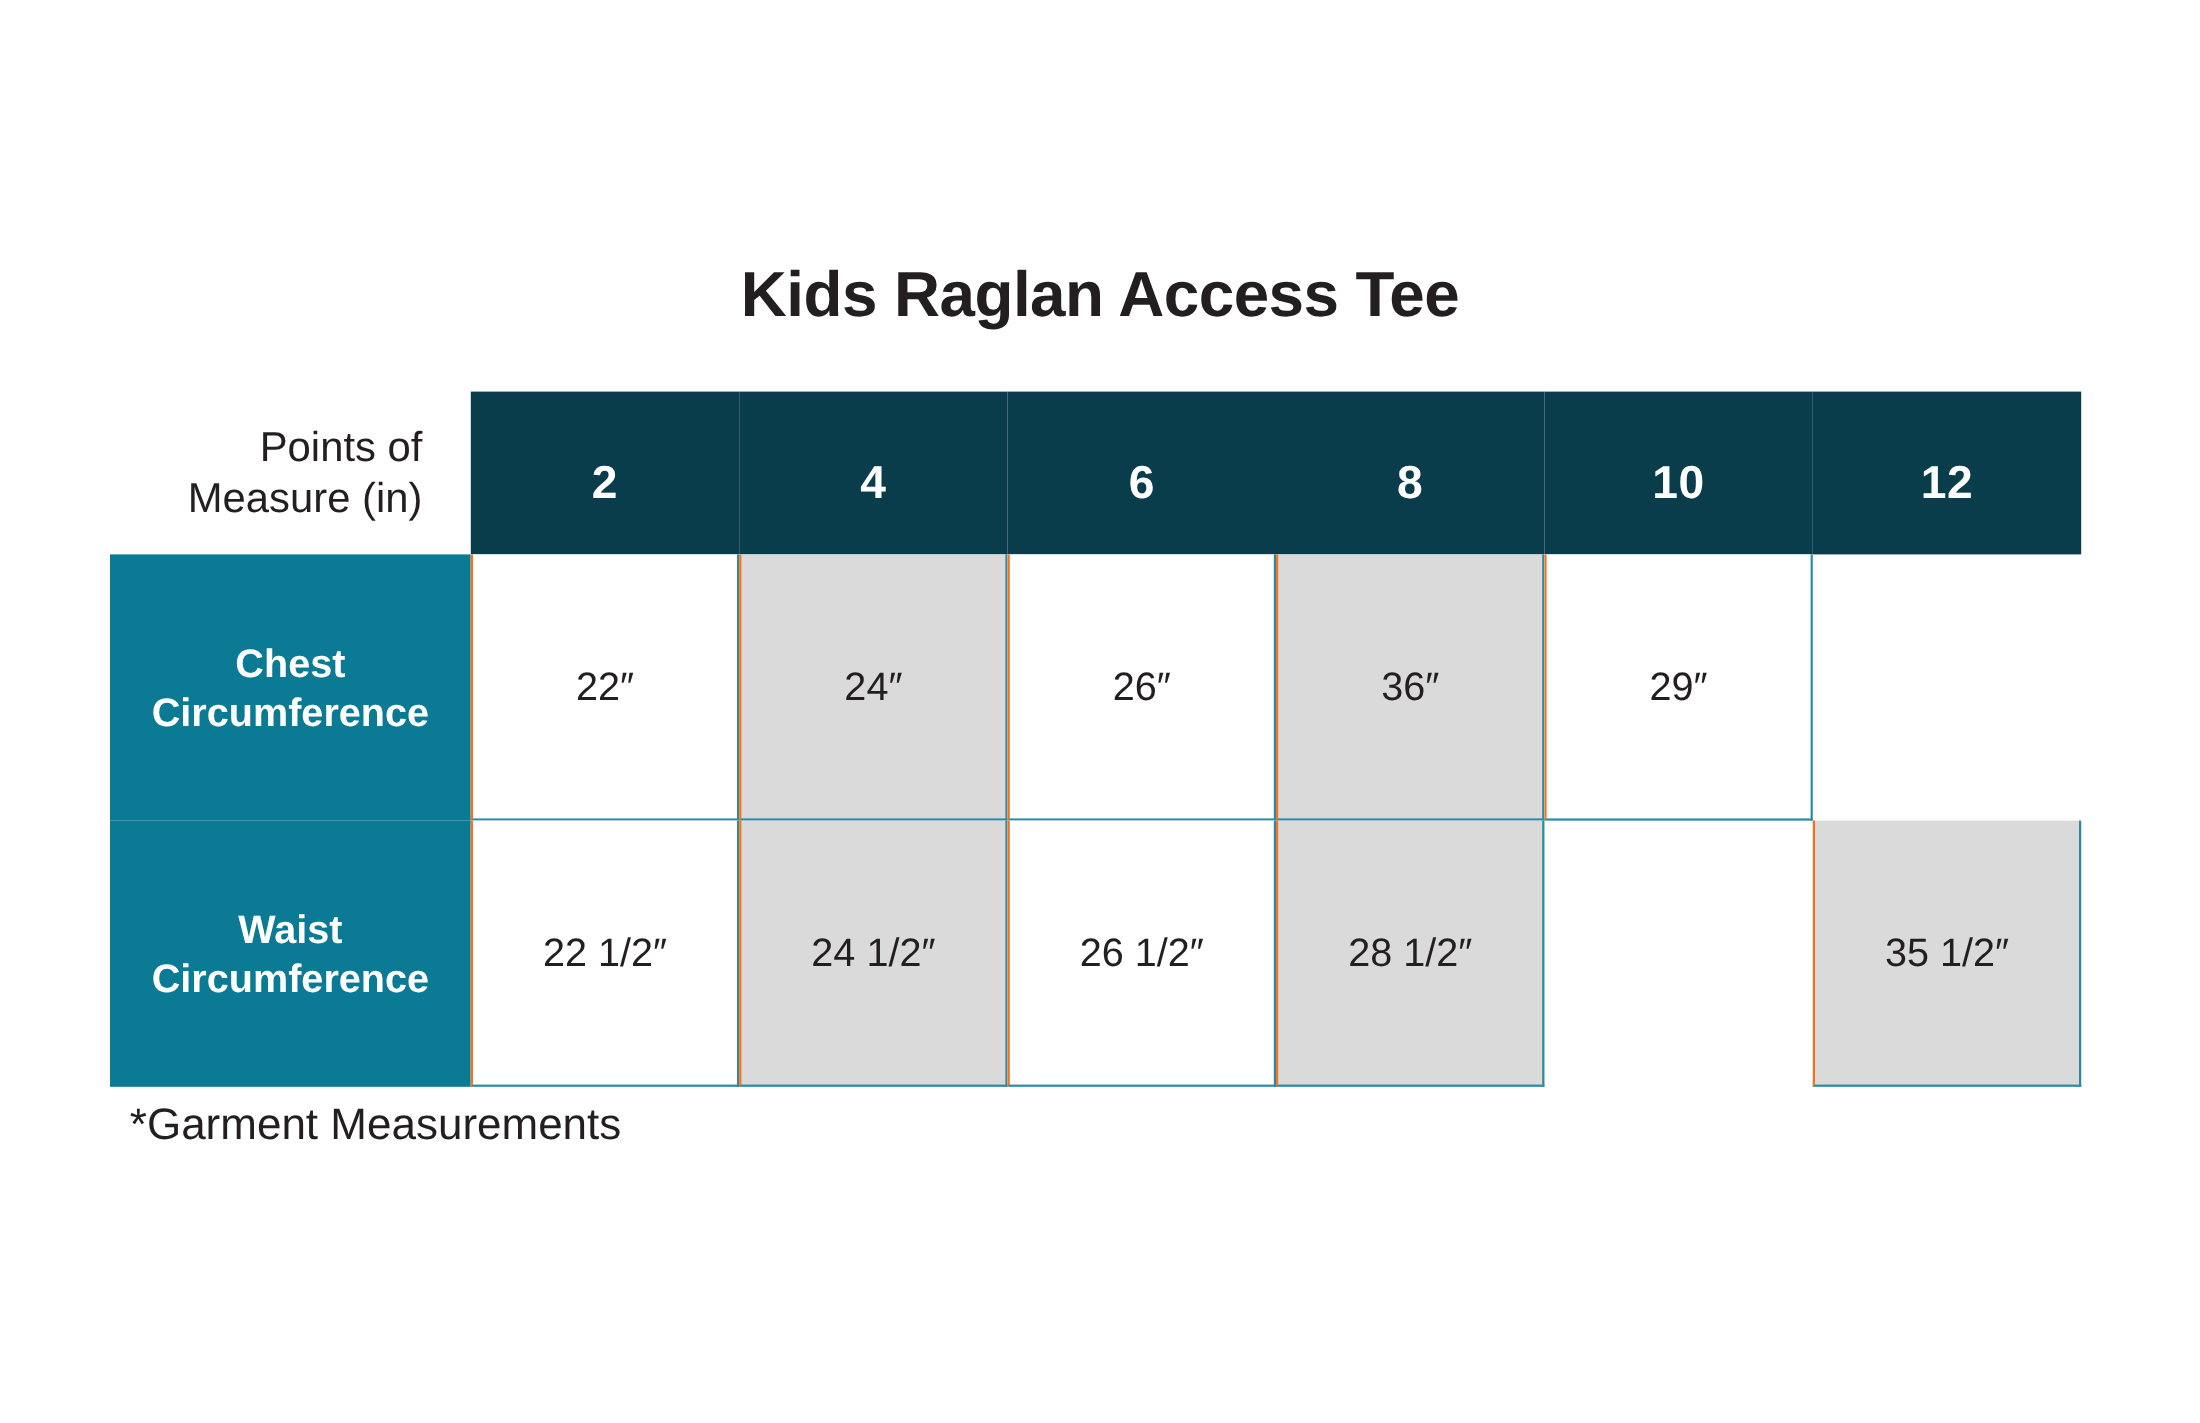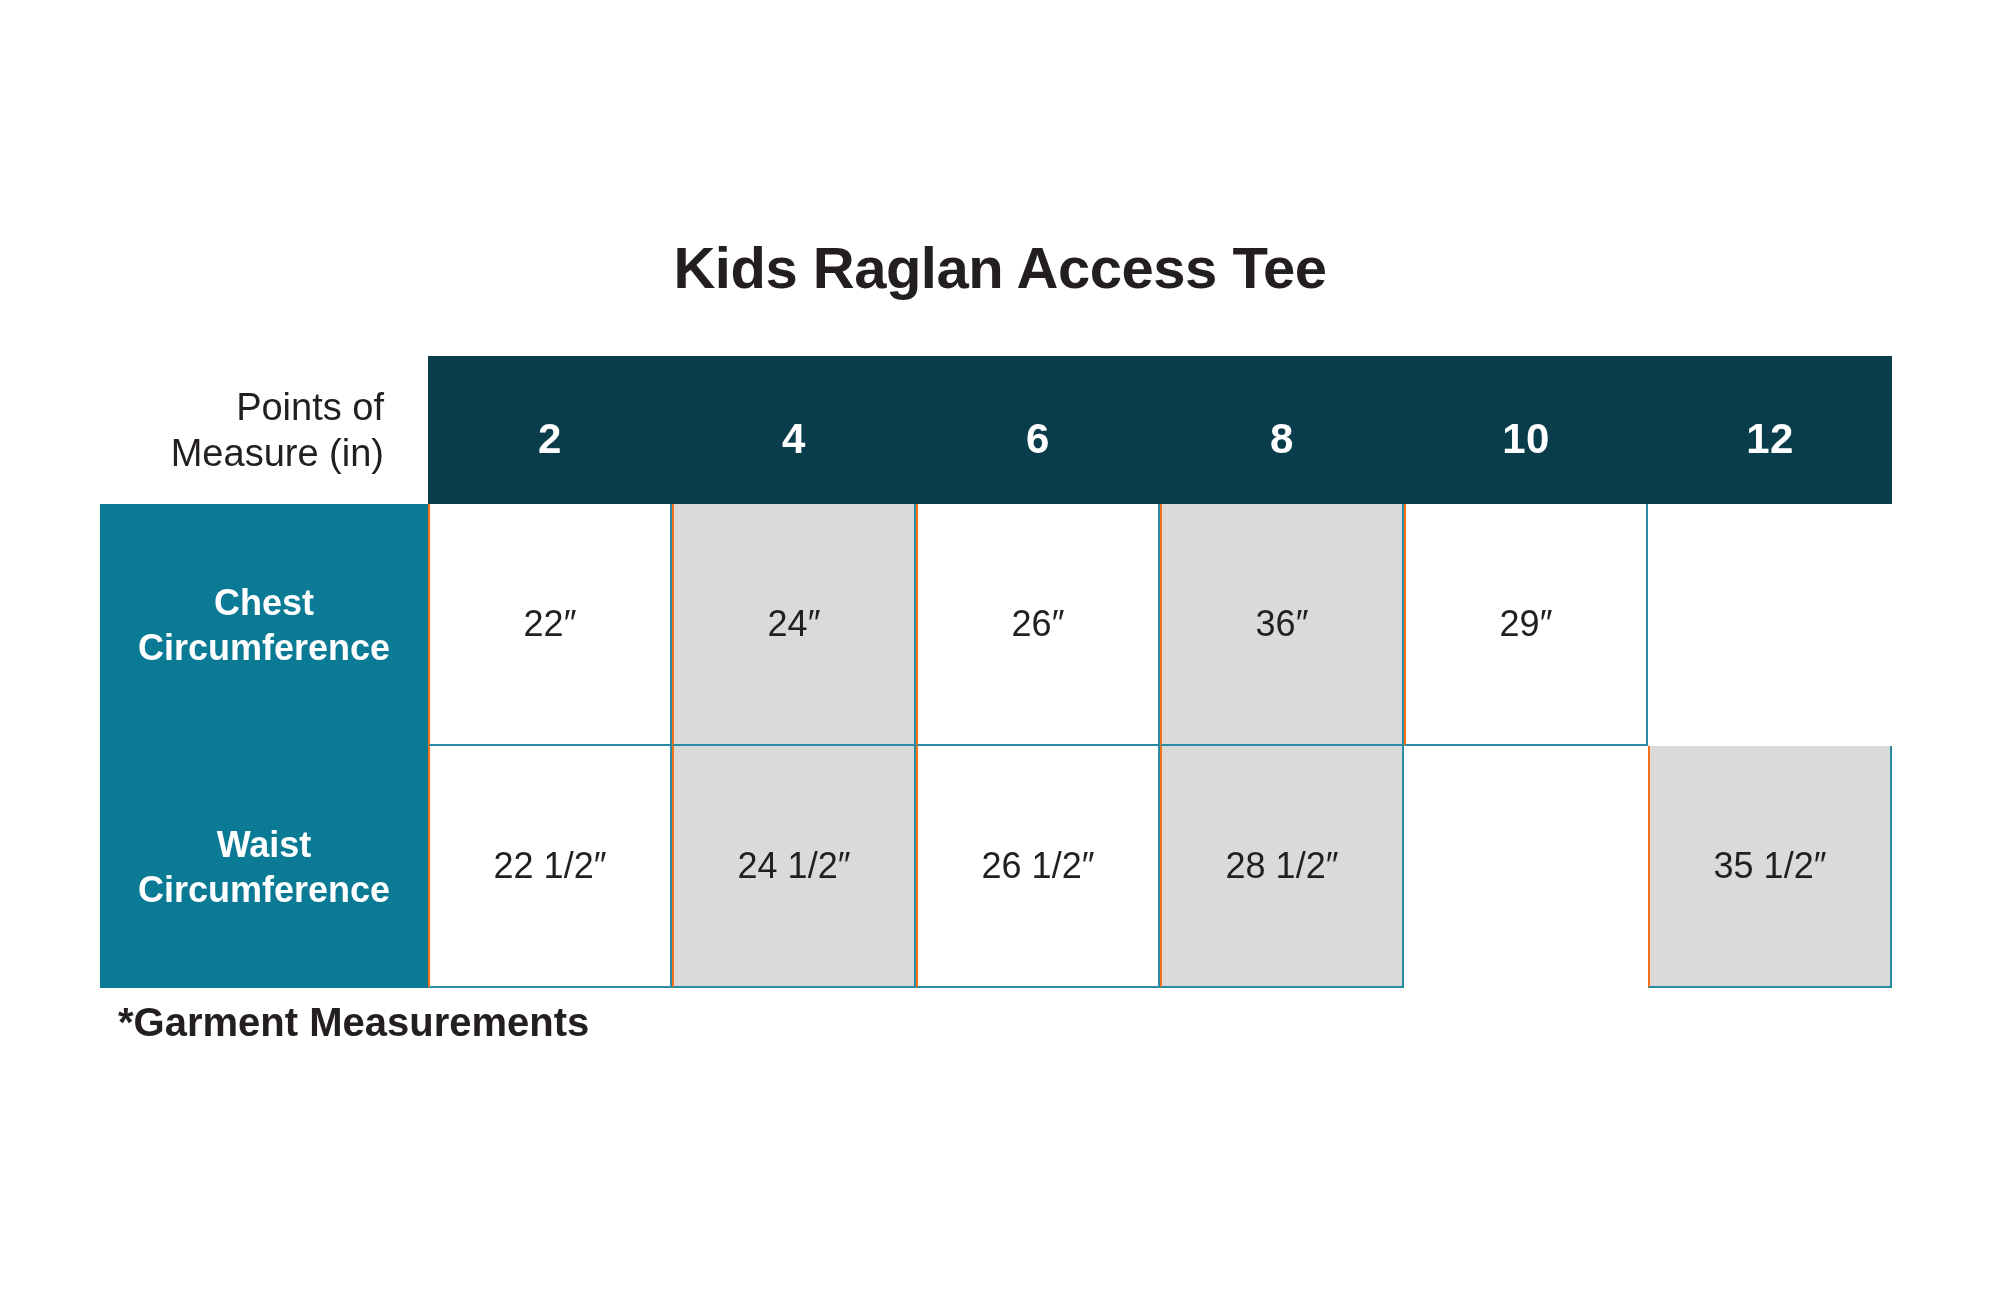--- a/index.html
+++ b/index.html
@@ -119,21 +119,21 @@
   .cell.r1 { border-bottom: 2px solid #2a8ca4; }
   .cell.r2 { border-bottom: 2px solid #2a8ca4; }
 
   
   .footnote {
     position: absolute;
     left: 118px;
     top: 990px;
     font-size: 40px;
     color: #231f20;
-    font-weight: 700;
+    font-weight: 400;
   }
 </style>
 </head>
 <body>
 
 <div class="page">
 
   <div class="chart-title">Kids Raglan Access Tee</div>
 
   <div class="table-wrap">

